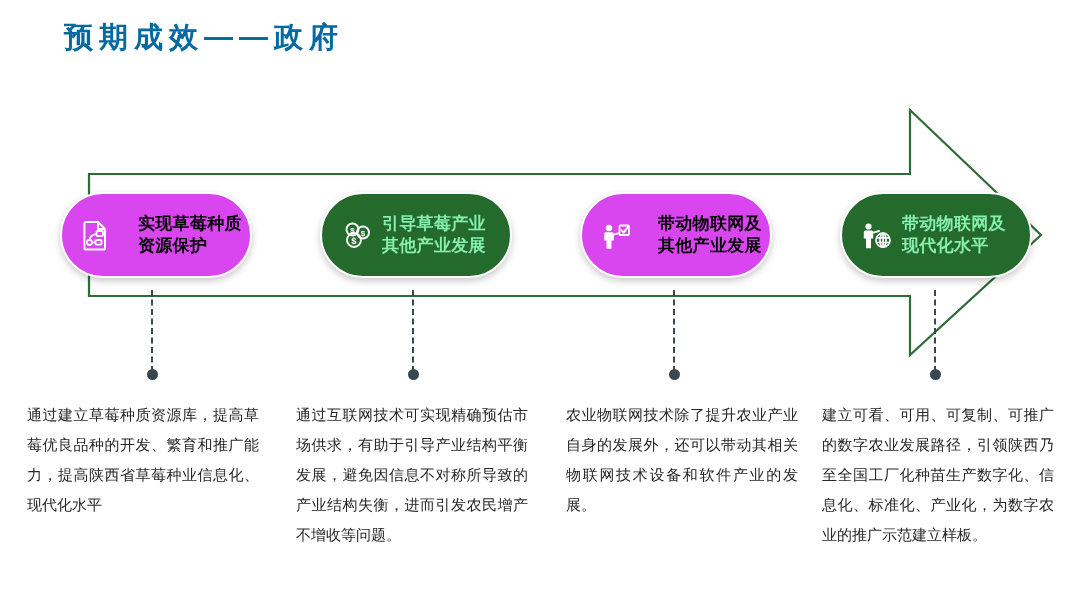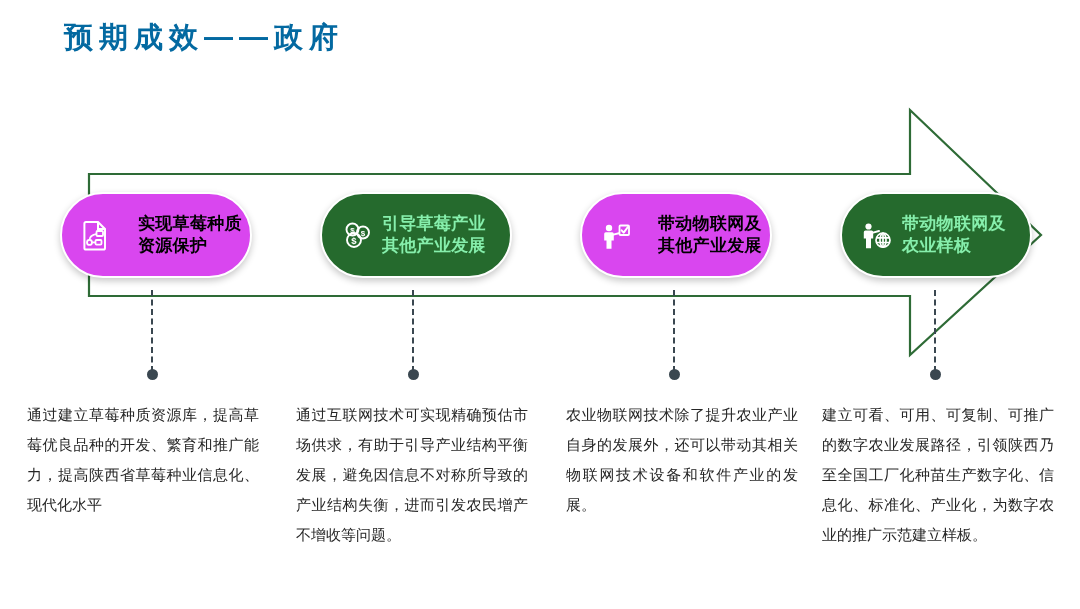--- a/index.html
+++ b/index.html
@@ -173,21 +173,21 @@
       <path d="M14 14.6 l6 -1.6" stroke="#ffffff" stroke-width="2" fill="none" stroke-linecap="round"></path>
       <g fill="none" stroke="#ffffff" stroke-width="1.7">
         <circle cx="24" cy="22.2" r="7"></circle>
         <ellipse cx="24" cy="22.2" rx="3" ry="7"></ellipse>
         <path d="M17.2 19.9 h13.6 M17.2 24.5 h13.6 M24 15.2 v14"></path>
       </g>
     </svg>
   </span>
   <span class="pill-label">
     <span>带动物联网及</span><br>
-    <span>农业样板</span>
+    <span>现代化水平</span>
   </span>
 </div>
 
 <div class="connector" style="left:151px;"></div>
 <div class="connector-dot" style="left:151px;"></div>
 
 <div class="connector" style="left:412px;"></div>
 <div class="connector-dot" style="left:412px;"></div>
 
 <div class="connector" style="left:673px;"></div>

